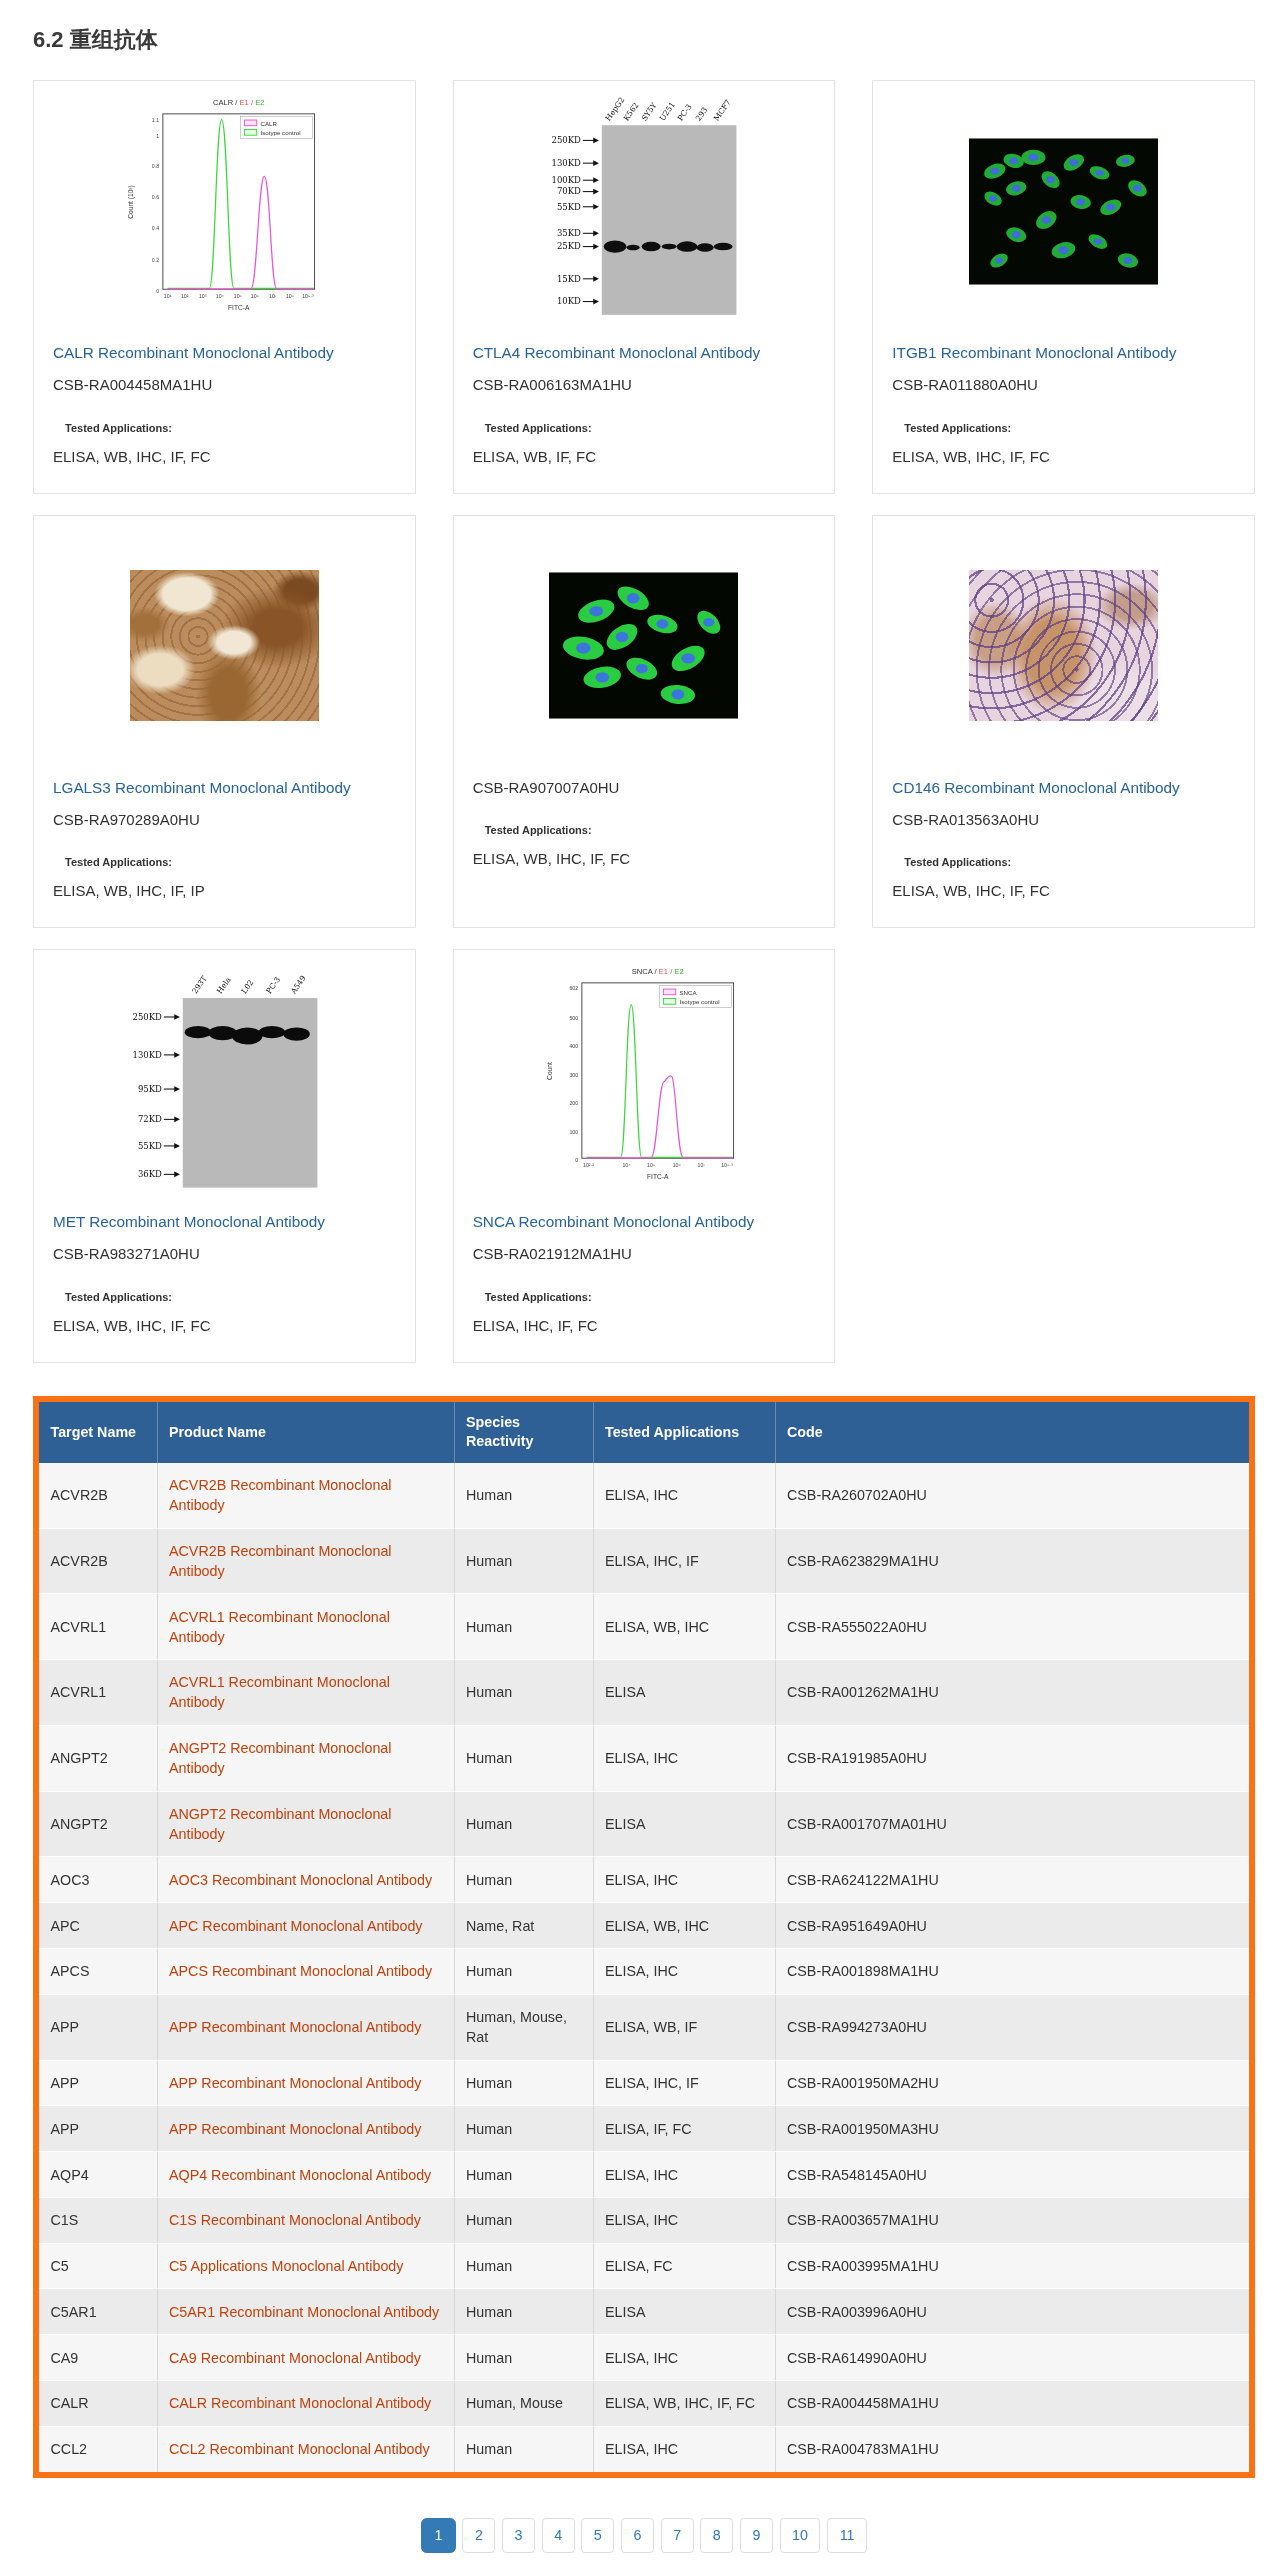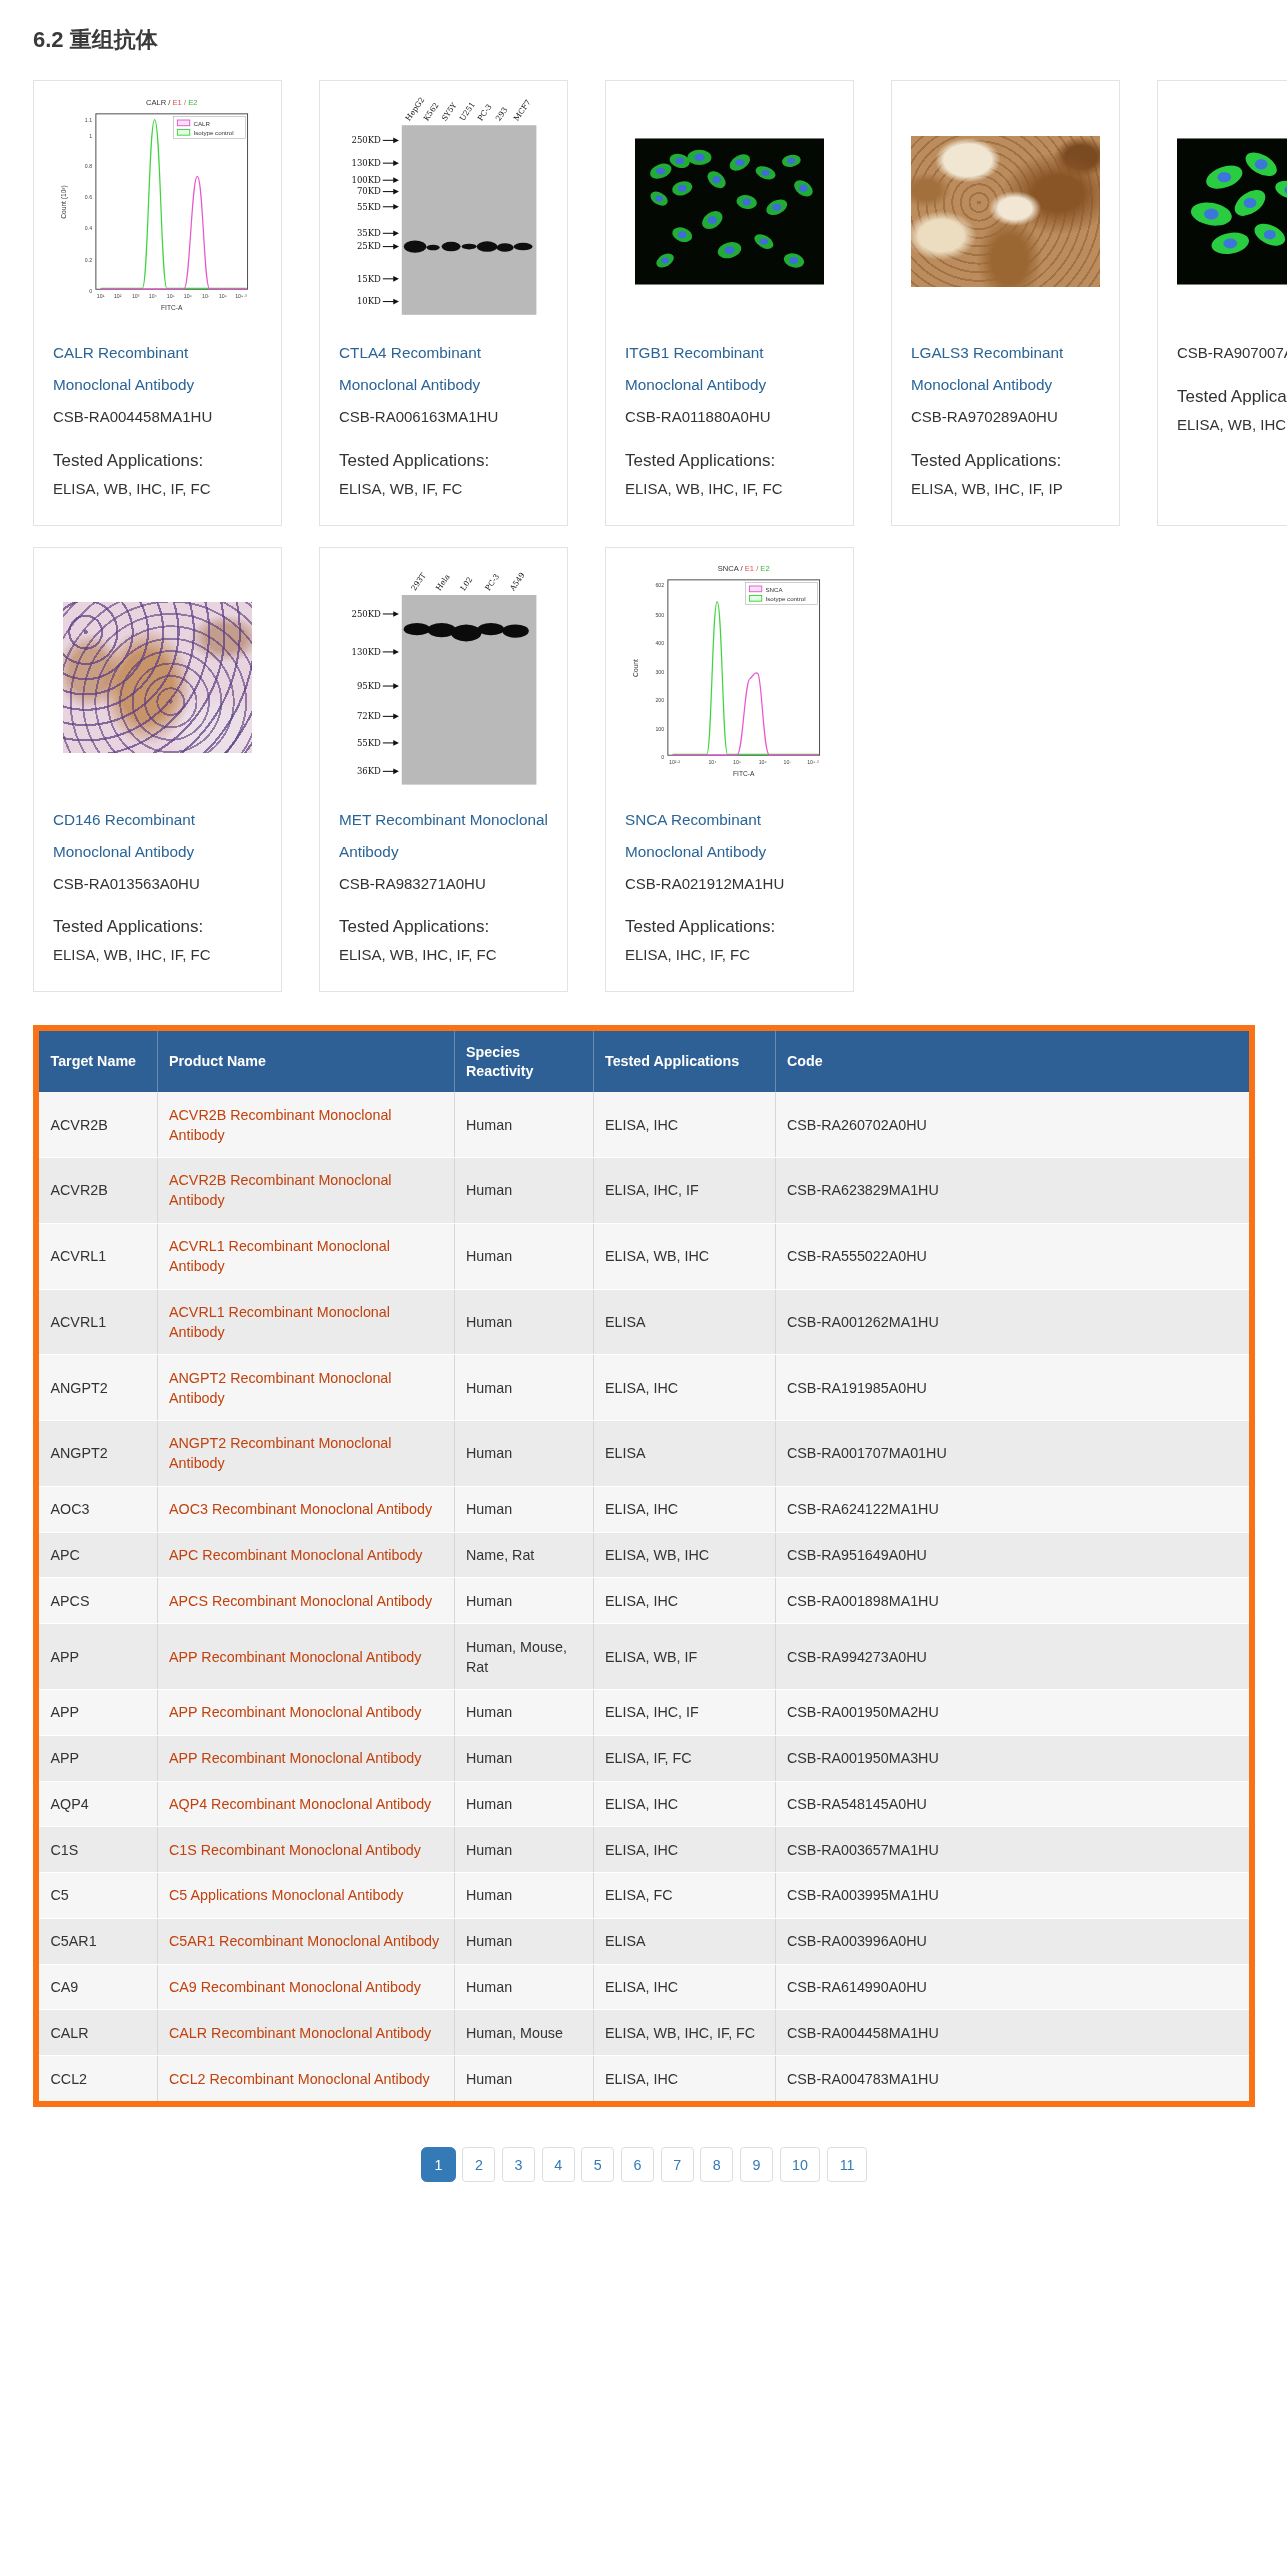--- a/index.html
+++ b/index.html
@@ -2,27 +2,27 @@
 <html><head>
 <meta charset="utf-8">
 <style>
   * { box-sizing: border-box; }
   body { margin:0; width:1288px; height:2576px; background:#fff; overflow:hidden;
          font-family:"Liberation Sans","DejaVu Sans",sans-serif; color:#333; }
   .page { padding:25px 33px 0 33px; }
   .section-heading { font-size:22px; font-weight:700; color:#3a3a3a; margin:0 0 25px 0; }
 
   
-  .cards { display:grid; grid-template-columns:repeat(5,1fr); column-gap:37px; row-gap:21px; margin-bottom:33px; }
+  .cards { display:grid; grid-template-columns:repeat(3,1fr); column-gap:37px; row-gap:21px; margin-bottom:33px; }
   .card { border:1px solid #e3e3e3; background:#fff; padding:11.5px 19px 23px 19px; }
   .card-img { height:237px; display:flex; align-items:center; justify-content:center; margin-bottom:7.7px; }
   .bio-img { width:189px; height:151px; }
   .card-title { display:block; color:#2a6496; font-size:15.3px; line-height:32px; text-decoration:none; cursor:pointer; }
   .card-code { font-size:15px; line-height:31px; color:#333; }
-  .card-apps-label { font-weight:400; font-size:17px; line-height:29px; margin-top:13.4px; }
+  .card-apps-label { font-weight:700; font-size:11px; line-height:29px; margin-top:13.4px;margin-left:12px; }
   .card-apps { font-size:15px; line-height:27px; }
 
   
   svg text { fill:#333; }
   .ft  { font-size:8px; text-anchor:middle; }
   .tick{ font-size:5.5px; fill:#444; text-anchor:middle; }
   .ytk { font-size:5.5px; fill:#444; text-anchor:end; }
   .axl { font-size:7px; text-anchor:middle; }
   .leg { font-size:6.5px; }
   .mk  { font-size:9px; text-anchor:end; fill:#111; font-family:"DejaVu Serif","Liberation Serif",serif; }

